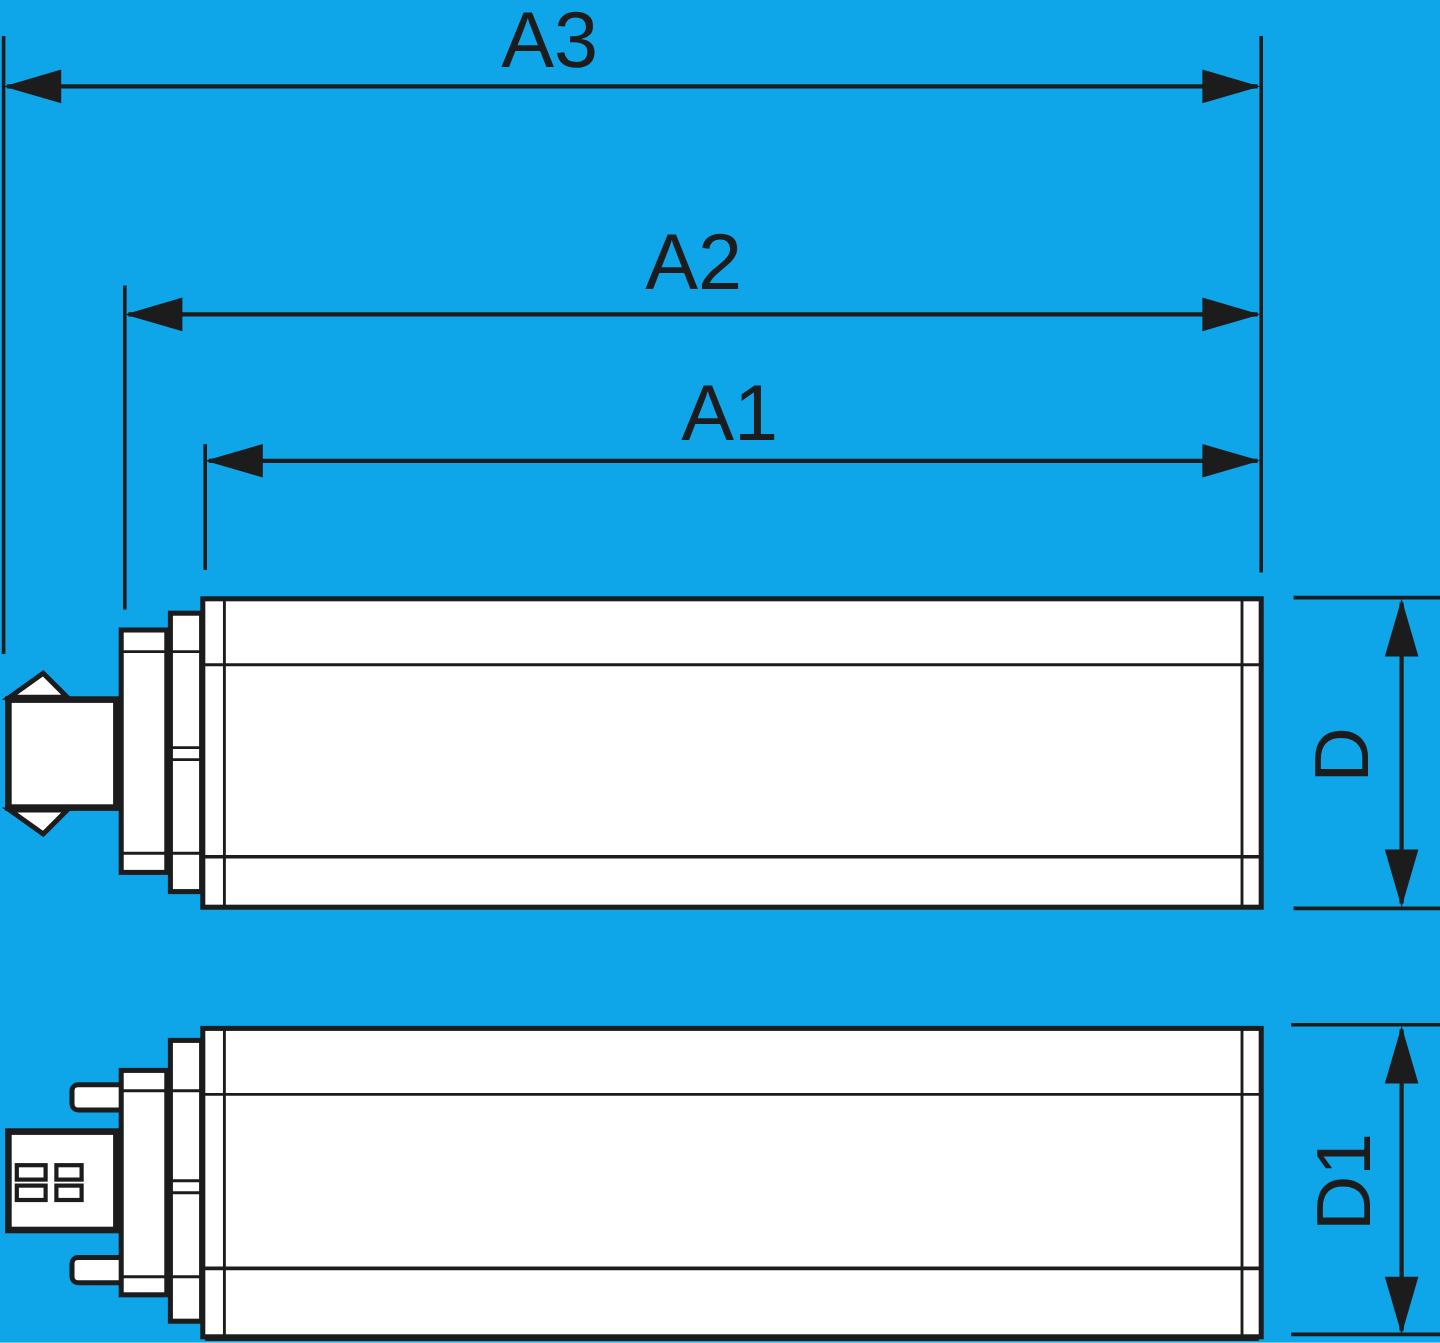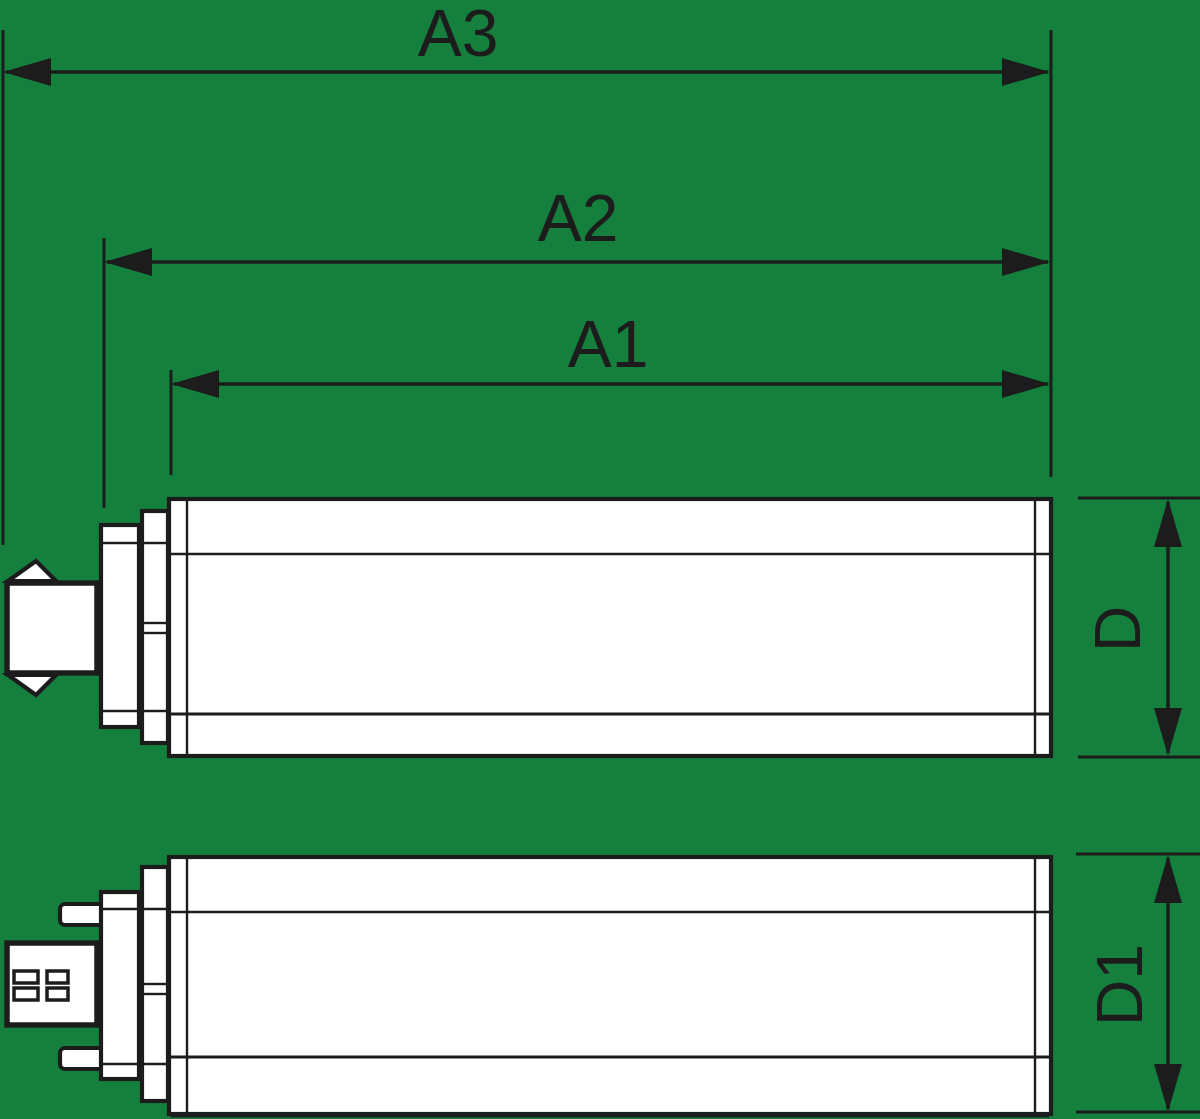--- a/index.html
+++ b/index.html
@@ -1,16 +1,16 @@
 <!DOCTYPE html>
 <html><head>
 <meta charset="utf-8">
 <style>
   html,body{margin:0;padding:0;background:#fff;}
-  .stage{width:1200px;height:1119px;position:relative;background:#15803d;overflow:hidden;}
+  .stage{width:1200px;height:1119px;position:relative;background:#0ea5e9;overflow:hidden;}
   svg{display:block;}
   .ln{stroke:#1c1c1c;fill:none;stroke-linecap:butt;}
   .s2{stroke-width:2.4;}
   .s3{stroke-width:3;}
   .s35{stroke-width:3.5;}
   .s4{stroke-width:4.2;}
   .s5{stroke-width:5.5;}
   .fw{fill:#ffffff;stroke:#1c1c1c;}
   .head{fill:#1c1c1c;stroke:none;}
   .dimtext{

